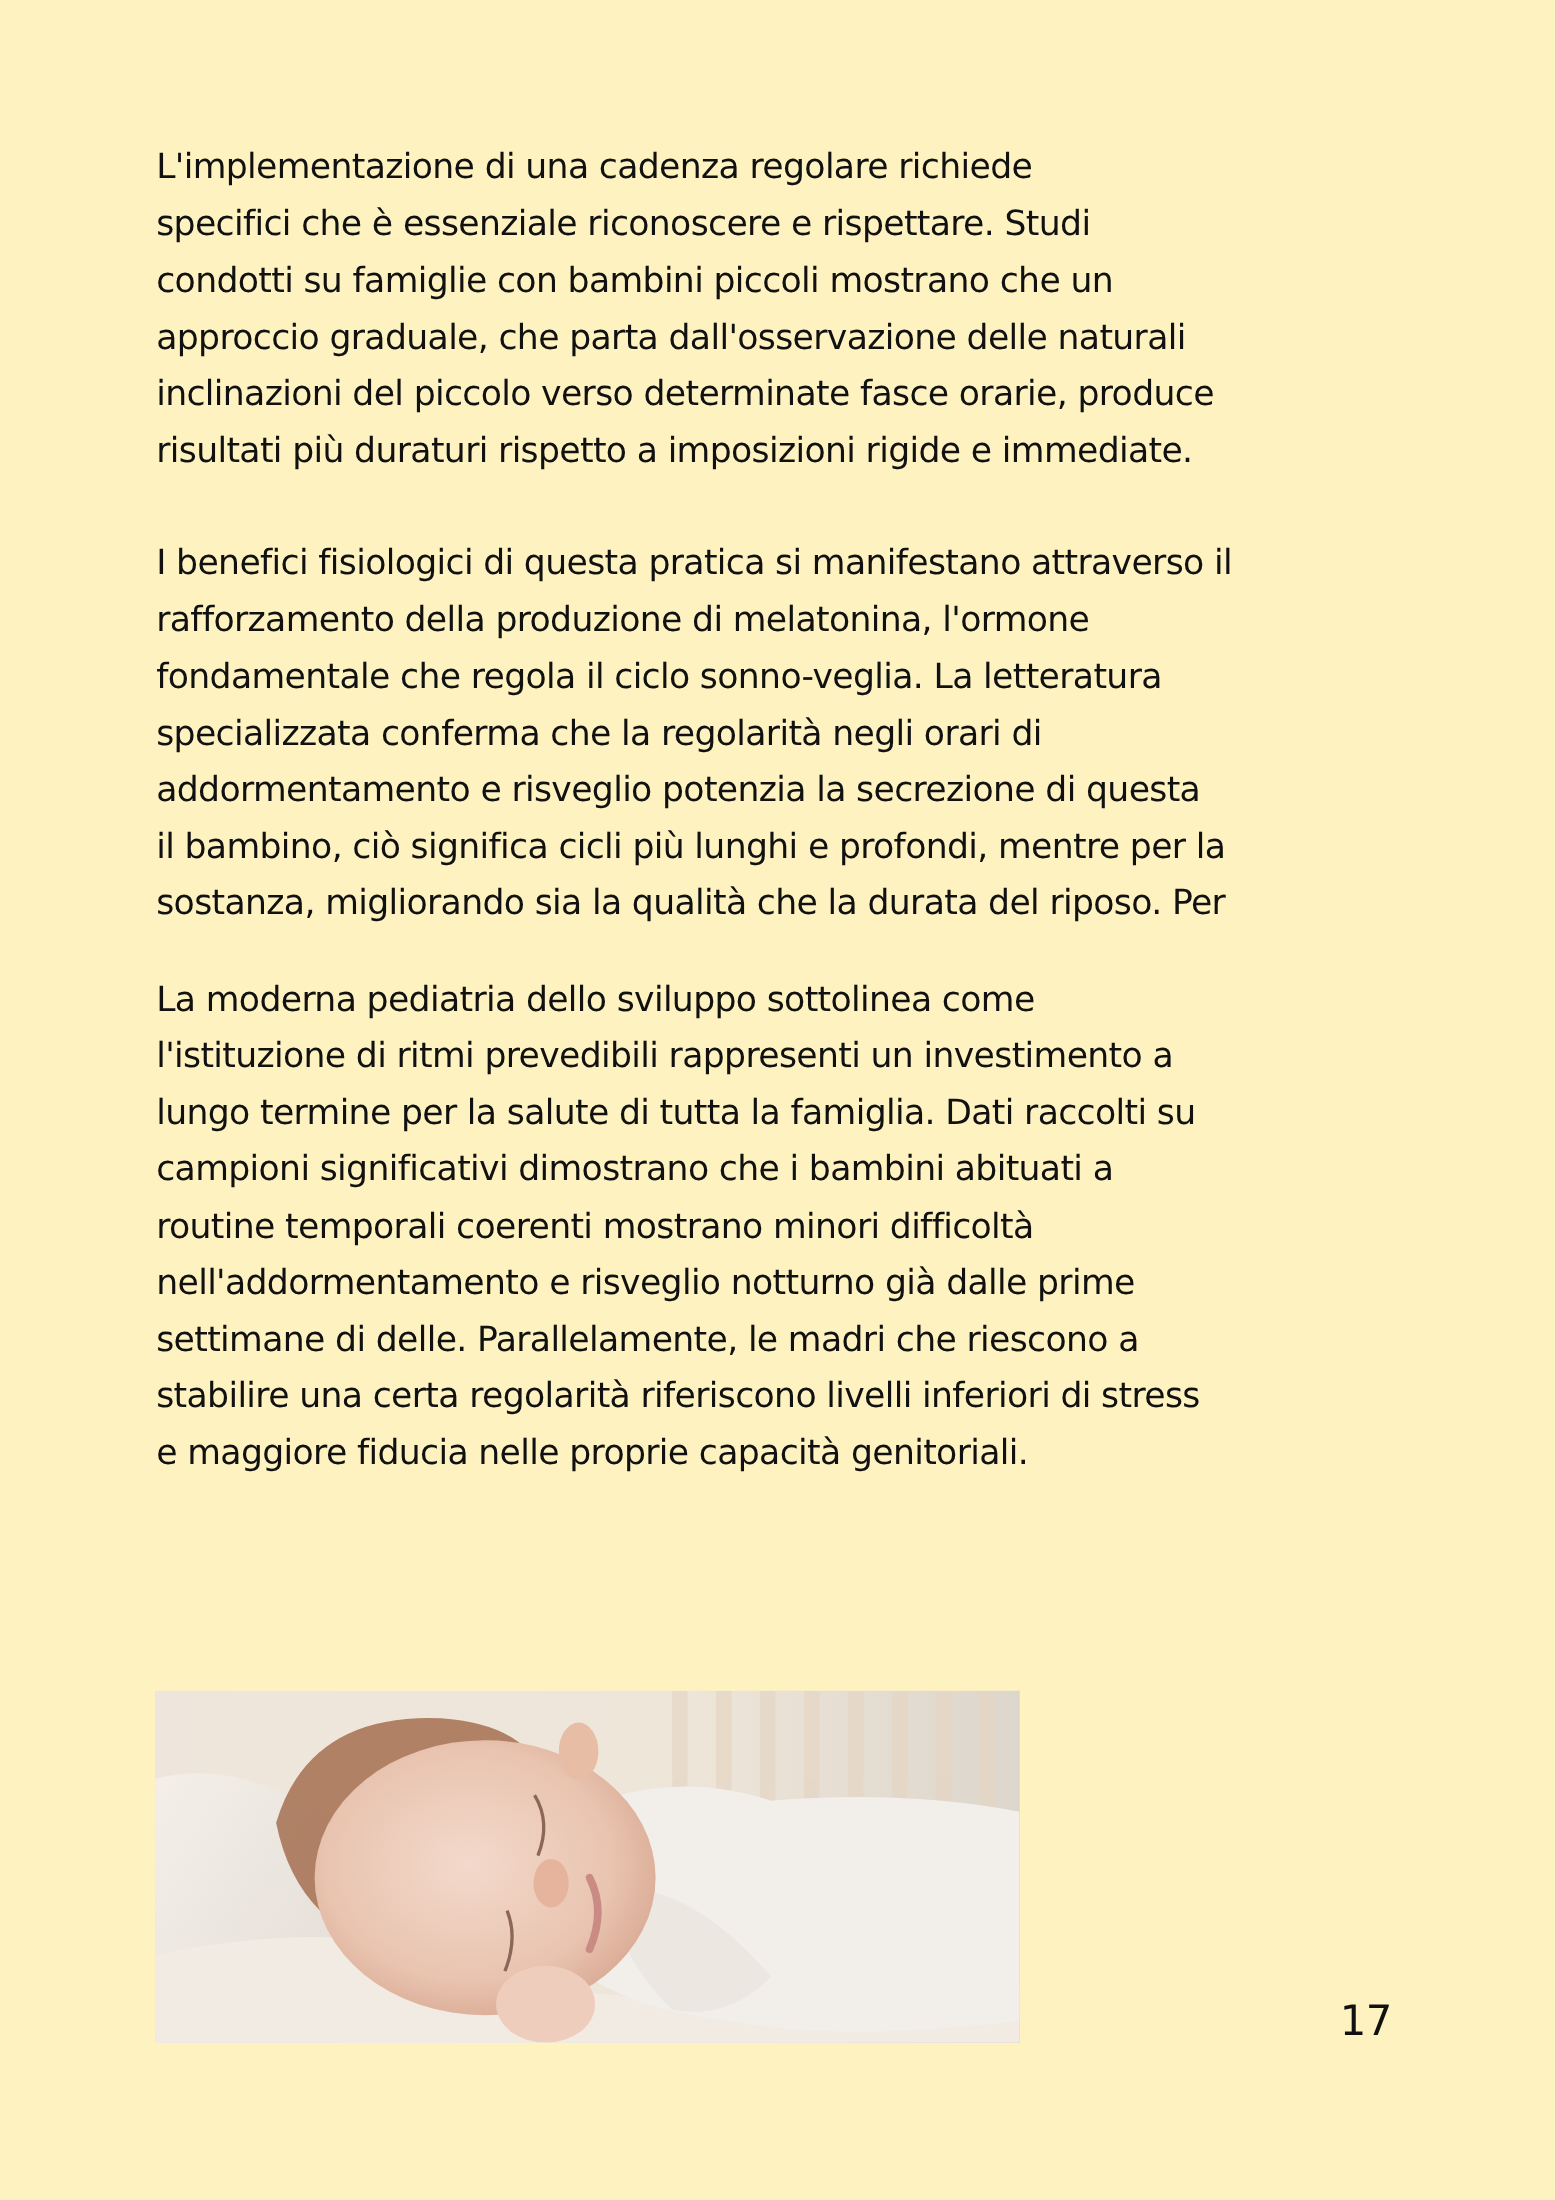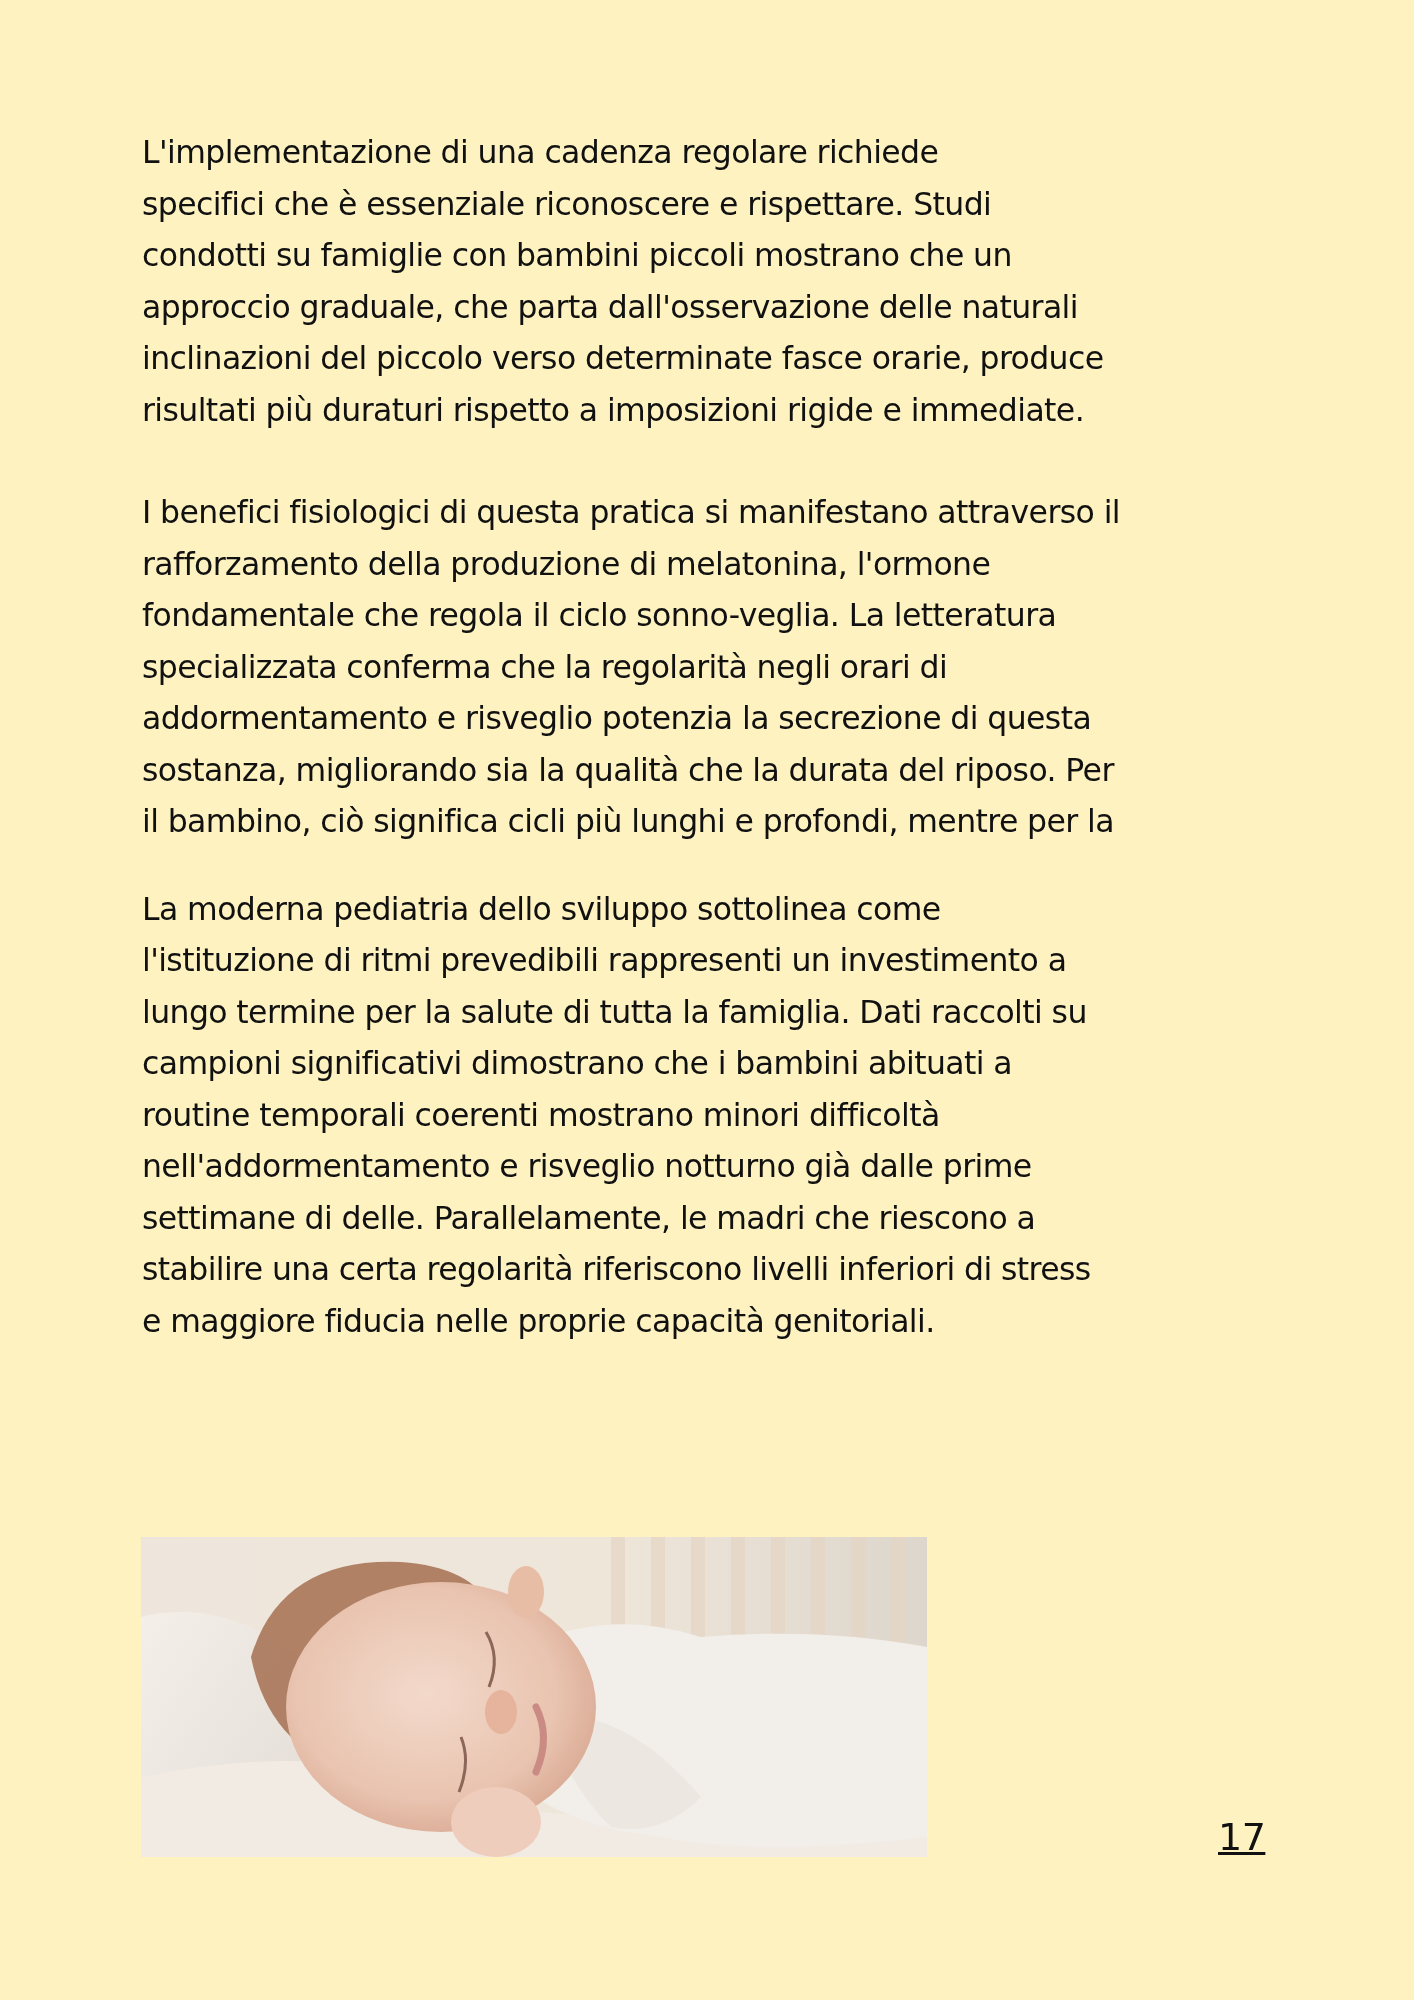--- a/index.html
+++ b/index.html
@@ -31,43 +31,42 @@
     overflow: hidden;
     background: linear-gradient(100deg, #efe6dc 0%, #f6eee6 35%, #eae3db 60%, #dfd8d0 100%);
   }
   .photo svg { width: 100%; height: 100%; display: block; }
   .page-number {
     position: absolute;
     left: 1218px; top: 1812px;
     font-size: 38px;
     line-height: 50px;
     letter-spacing: -0.5px;
-    text-decoration: underline;
   }
 </style>
 </head>
 <body>
 
 <div class="page-text">
   <p class="p1">
     <span class="line">L'implementazione di una cadenza regolare richiede</span>
     <span class="line">specifici che è essenziale riconoscere e rispettare. Studi</span>
     <span class="line">condotti su famiglie con bambini piccoli mostrano che un</span>
     <span class="line">approccio graduale, che parta dall'osservazione delle naturali</span>
     <span class="line">inclinazioni del piccolo verso determinate fasce orarie, produce</span>
     <span class="line">risultati più duraturi rispetto a imposizioni rigide e immediate.</span>
   </p>
   <p class="p2">
     <span class="line">I benefici fisiologici di questa pratica si manifestano attraverso il</span>
     <span class="line">rafforzamento della produzione di melatonina, l'ormone</span>
     <span class="line">fondamentale che regola il ciclo sonno-veglia. La letteratura</span>
     <span class="line">specializzata conferma che la regolarità negli orari di</span>
     <span class="line">addormentamento e risveglio potenzia la secrezione di questa</span>
+    <span class="line">il bambino, ciò significa cicli più lunghi e profondi, mentre per la</span>
     <span class="line">sostanza, migliorando sia la qualità che la durata del riposo. Per</span>
-    <span class="line">il bambino, ciò significa cicli più lunghi e profondi, mentre per la</span>
   </p>
   <p class="p3">
     <span class="line">La moderna pediatria dello sviluppo sottolinea come</span>
     <span class="line">l'istituzione di ritmi prevedibili rappresenti un investimento a</span>
     <span class="line">lungo termine per la salute di tutta la famiglia. Dati raccolti su</span>
     <span class="line">campioni significativi dimostrano che i bambini abituati a</span>
     <span class="line">routine temporali coerenti mostrano minori difficoltà</span>
     <span class="line">nell'addormentamento e risveglio notturno già dalle prime</span>
     <span class="line">settimane di delle. Parallelamente, le madri che riescono a</span>
     <span class="line">stabilire una certa regolarità riferiscono livelli inferiori di stress</span>

